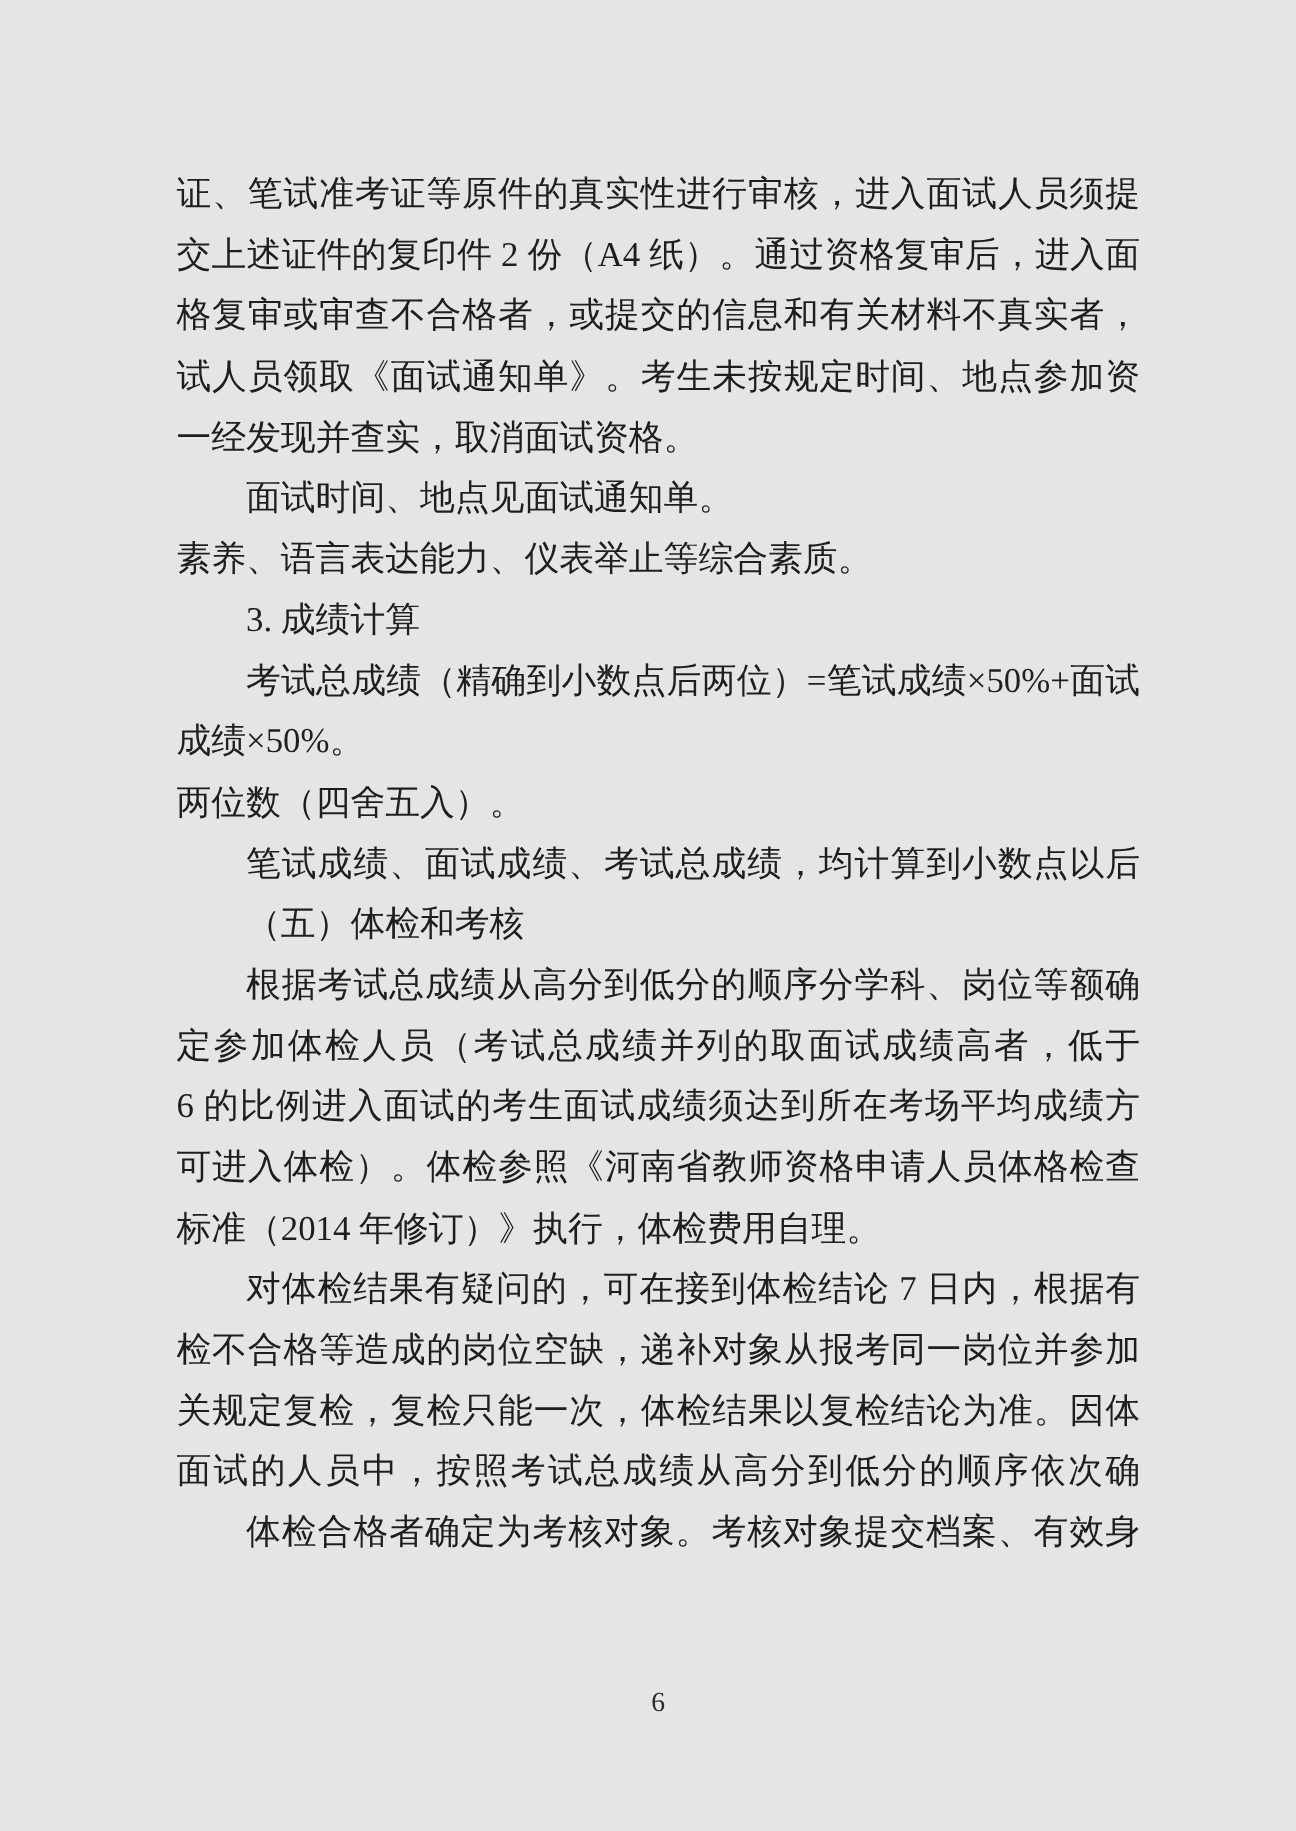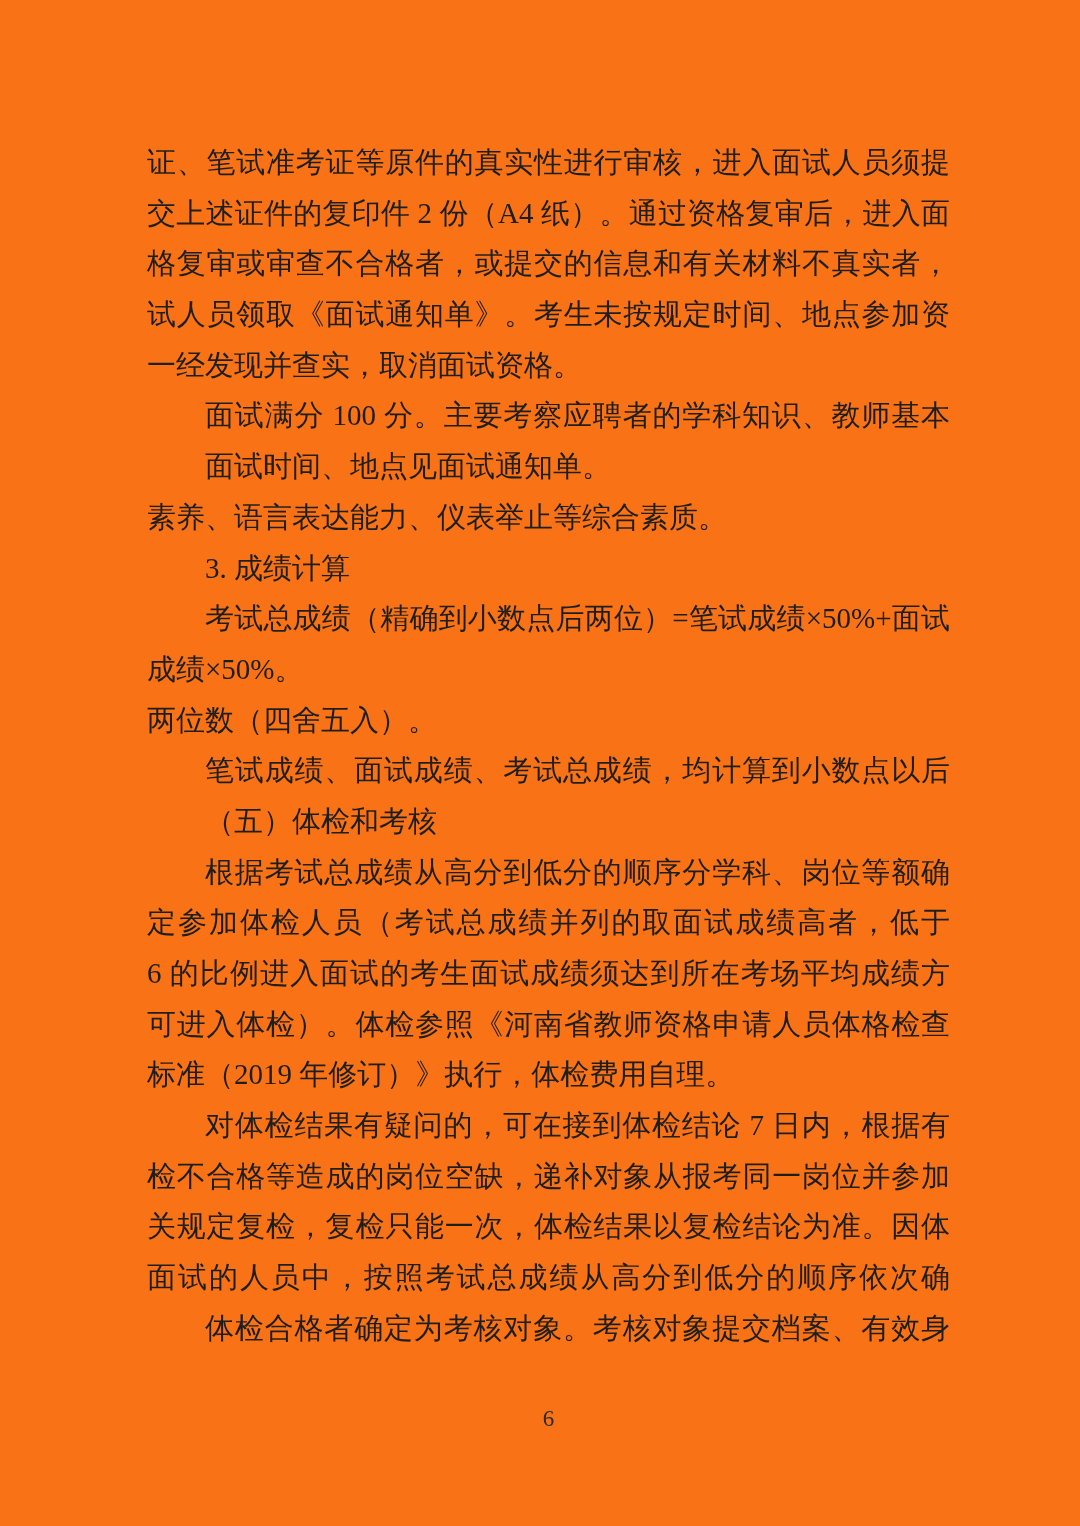--- a/index.html
+++ b/index.html
@@ -11,21 +11,21 @@
     height: 1526px;
     background: #ffffff;
     position: relative;
     overflow: hidden;
   }
   .page {
     position: absolute;
     left: 0; top: 0;
     width: 1080px;
     height: 1526px;
-    background: #f97316;
+    background: #e5e5e5;
   }
   .content {
     position: absolute;
     left: 147px;
     top: 137px;
     width: 803px;
     color: #1e1e1e;
     font-family: "Liberation Serif", "DejaVu Serif", serif;
     font-size: 29px;
     font-weight: 400;
@@ -59,34 +59,33 @@
 </head>
 <body>
 
 <div class="page">
   <div class="content" id="content" style="color: rgb(30, 30, 30);">
       <div class="line just">证、笔试准考证等原件的真实性进行审核，进入面试人员须提</div>
       <div class="line just">交上述证件的复印件 2 份（A4 纸）。通过资格复审后，进入面</div>
       <div class="line just">格复审或审查不合格者，或提交的信息和有关材料不真实者，</div>
       <div class="line just">试人员领取《面试通知单》。考生未按规定时间、地点参加资</div>
       <div class="line">一经发现并查实，取消面试资格。</div>
-      <div class="line just indent">面试满分 100 分。主要考察应聘者的学科知识、教师基本</div>
       <div class="line indent">面试时间、地点见面试通知单。</div>
       <div class="line">素养、语言表达能力、仪表举止等综合素质。</div>
       <div class="line indent">3. 成绩计算</div>
       <div class="line just indent">考试总成绩（精确到小数点后两位）=笔试成绩×50%+面试</div>
       <div class="line">成绩×50%。</div>
       <div class="line">两位数（四舍五入）。</div>
       <div class="line just indent">笔试成绩、面试成绩、考试总成绩，均计算到小数点以后</div>
       <div class="line indent">（五）体检和考核</div>
       <div class="line just indent">根据考试总成绩从高分到低分的顺序分学科、岗位等额确</div>
       <div class="line just">定参加体检人员（考试总成绩并列的取面试成绩高者，低于 1：</div>
       <div class="line just">6 的比例进入面试的考生面试成绩须达到所在考场平均成绩方</div>
       <div class="line just">可进入体检）。体检参照《河南省教师资格申请人员体格检查</div>
-      <div class="line">标准（2019 年修订）》执行，体检费用自理。</div>
+      <div class="line">标准（2014 年修订）》执行，体检费用自理。</div>
       <div class="line just indent">对体检结果有疑问的，可在接到体检结论 7 日内，根据有</div>
       <div class="line just">检不合格等造成的岗位空缺，递补对象从报考同一岗位并参加</div>
       <div class="line just">关规定复检，复检只能一次，体检结果以复检结论为准。因体</div>
       <div class="line just">面试的人员中，按照考试总成绩从高分到低分的顺序依次确定。</div>
       <div class="line just indent">体检合格者确定为考核对象。考核对象提交档案、有效身</div>
     </div>
   <div class="footer">6</div>
 </div>
 
 </body></html>

